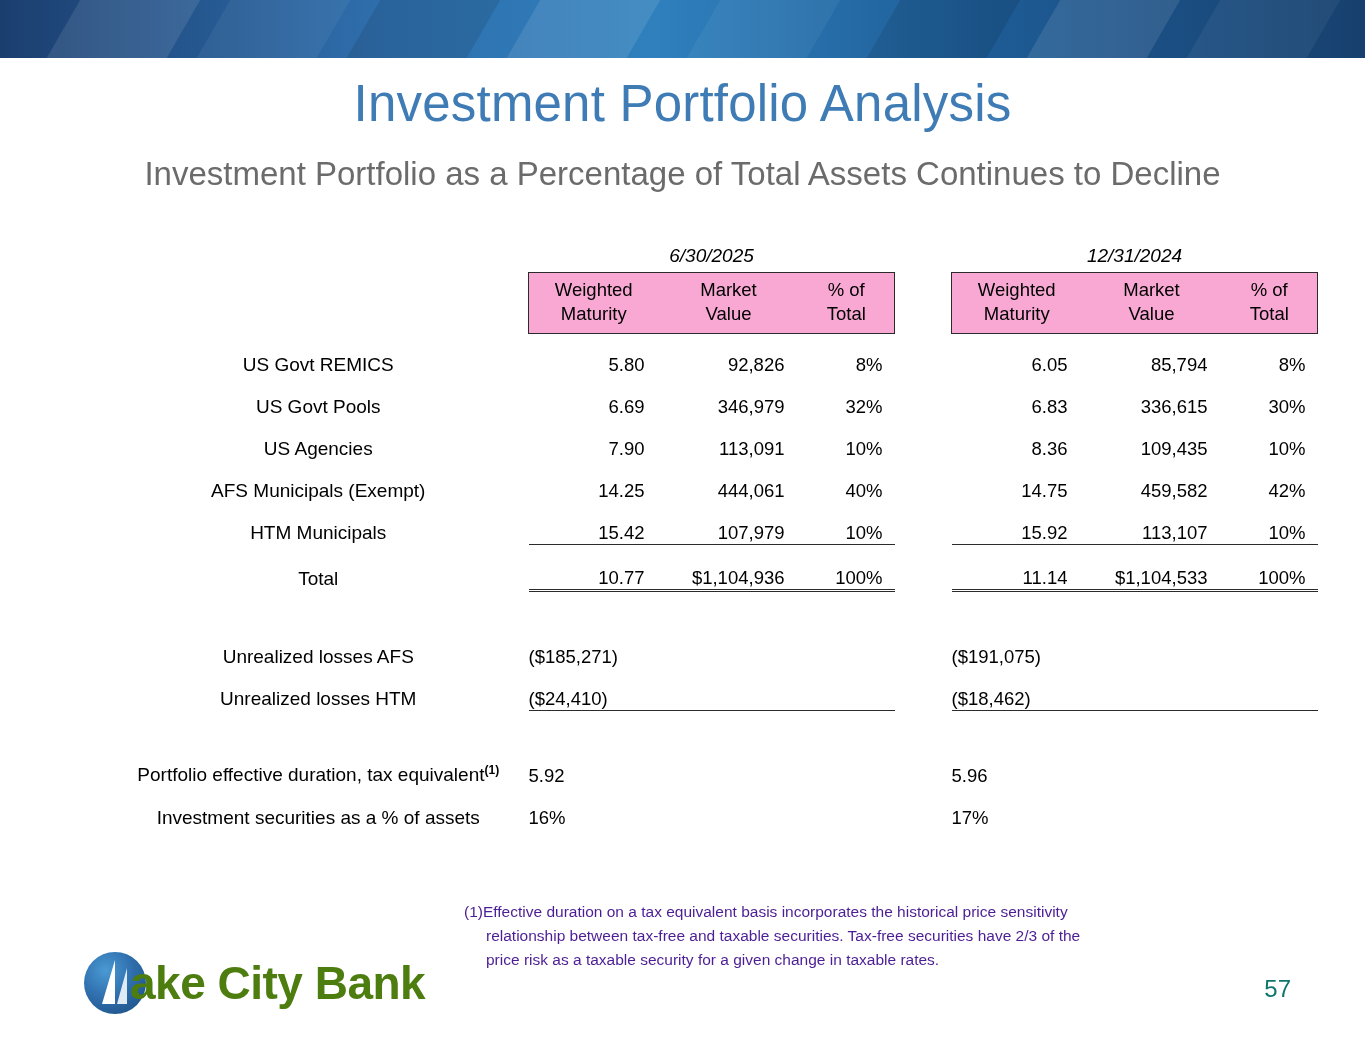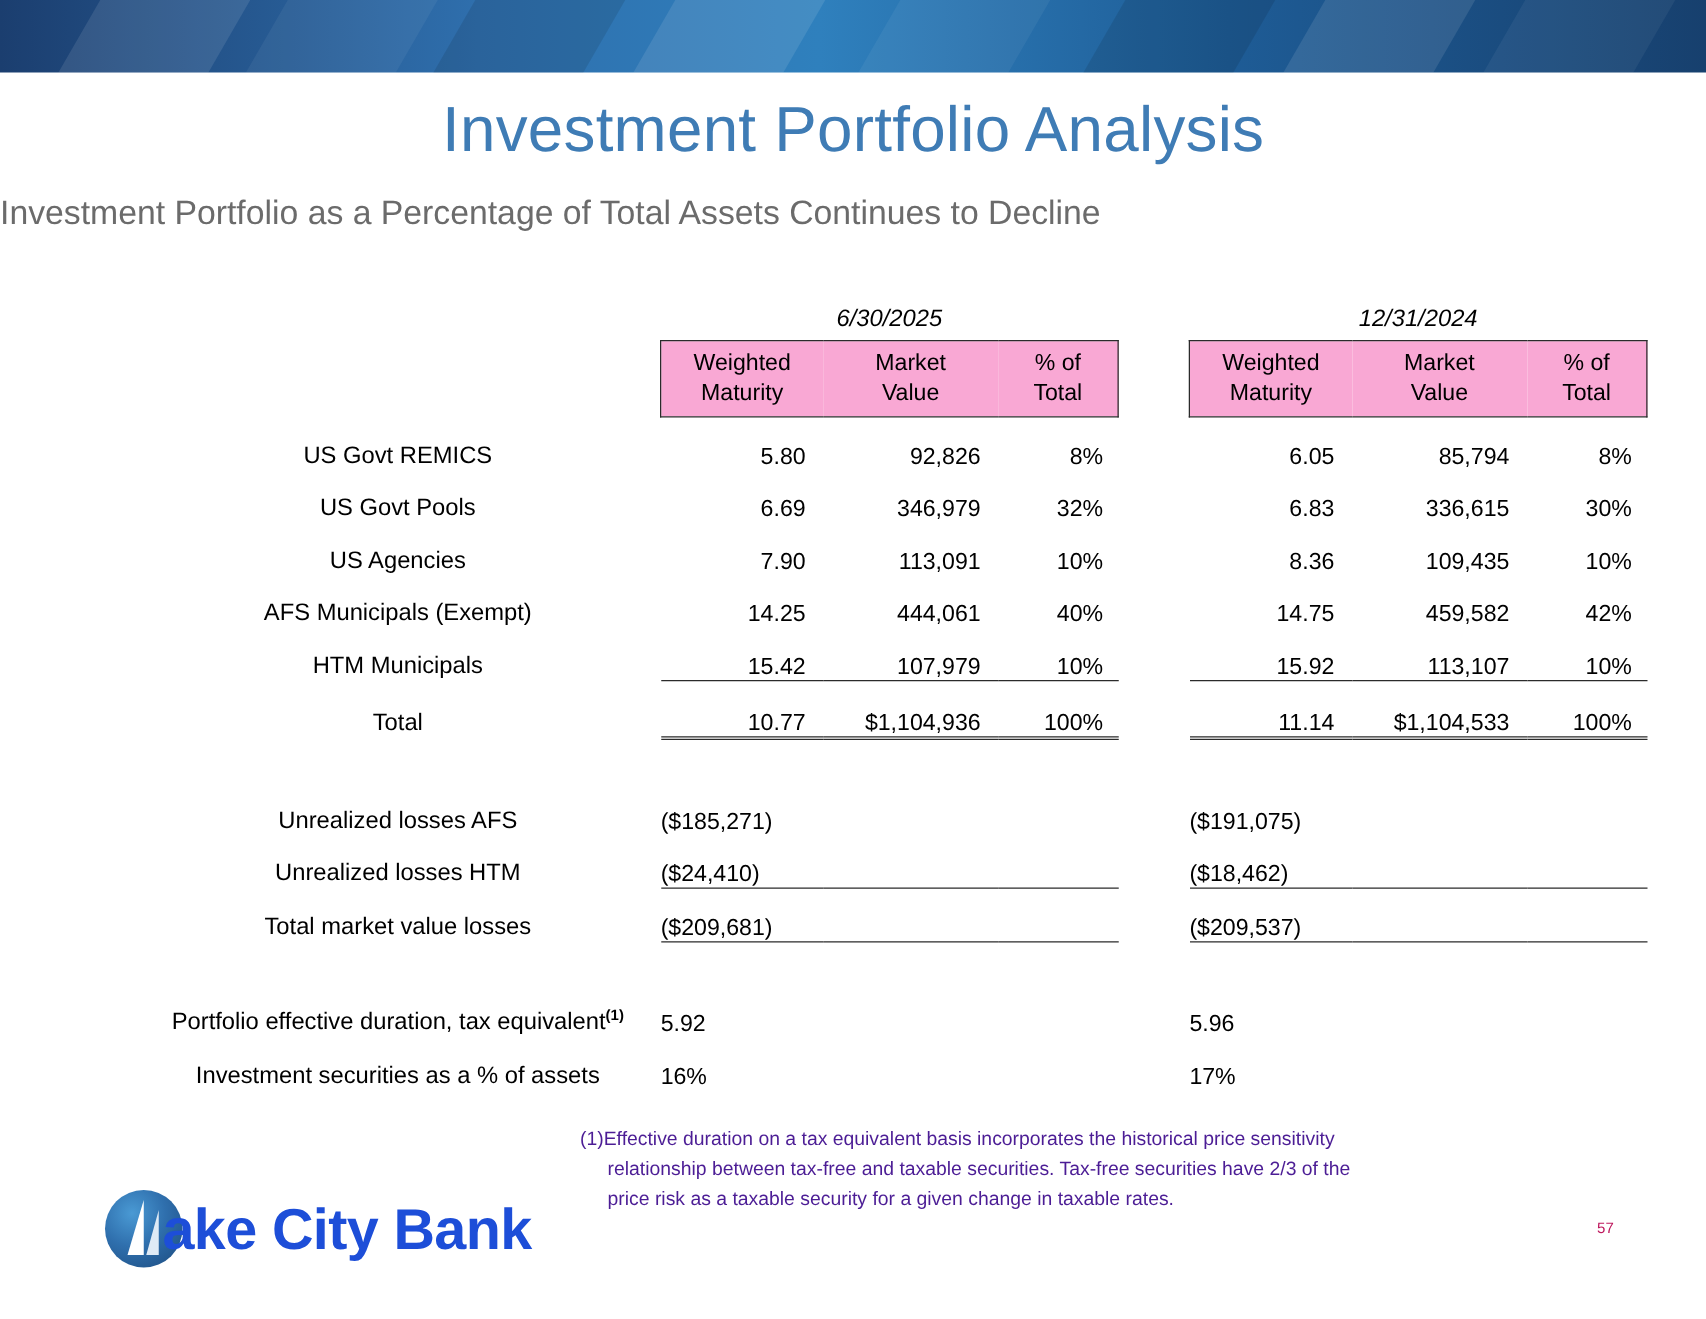--- a/index.html
+++ b/index.html
@@ -46,21 +46,22 @@
     font-size: 51px;
     color: #3f7cb5;
     font-weight: normal;
     letter-spacing: 0.2px;
   }
   .subtitle {
     position: absolute;
     top: 155px;
     left: 0;
     width: 1365px;
-    font-size: 27px;
+    text-align: center;
+    font-size: 33px;
     color: #6b6b6b;
     font-weight: normal;
   }
 
   
   .sheet {
     position: absolute;
     top: 245px;
     left: 0;
     width: 1365px;
@@ -172,32 +173,32 @@
     width: 0; height: 0;
     border-left: 10px solid transparent;
     border-bottom: 36px solid #dfeaf5;
   }
   .logo .wordmark {
     position: absolute;
     left: 46px;
     top: 4px;
     font-size: 46px;
     font-weight: bold;
-    color: #1d4ed8;
+    color: #4d7c0f;
     letter-spacing: -0.5px;
     white-space: nowrap;
   }
 
   
   .pagenum {
     position: absolute;
     right: 74px;
     top: 975px;
-    font-size: 12px;
-    color: #be185d;
+    font-size: 24px;
+    color: #0f766e;
   }
 </style>
 </head>
 <body>
 
 <div class="topbar">
   <div class="stripe s1" style="left:60px;"></div>
   <div class="stripe s2" style="left:210px;"></div>
   <div class="stripe s3" style="left:360px;"></div>
   <div class="stripe s1" style="left:520px;"></div>
@@ -327,26 +328,20 @@
       <td class="loss-val" colspan="3">($191,075)</td>
     </tr>
 
     <tr class="datarow">
       <td class="col-label">Unrealized losses HTM</td>
       <td class="loss-val underline-bot" colspan="3">($24,410)</td>
       <td class="col-gap"></td>
       <td class="loss-val underline-bot" colspan="3">($18,462)</td>
     </tr>
 
-    <tr class="datarow">
-      <td class="col-label bold">Total market value losses</td>
-      <td class="loss-val underline-bot" colspan="3">($209,681)</td>
-      <td class="col-gap"></td>
-      <td class="loss-val underline-bot" colspan="3">($209,537)</td>
-    </tr>
 
     <tr class="spacer-row">
           <td colspan="8"></td>
         </tr>
 
     <tr class="datarow">
       <td class="col-label bold"><span>Portfolio effective duration, tax equivalent</span><span class="sup">(1)</span></td>
       <td class="loss-val bold" colspan="3">5.92</td>
       <td class="col-gap"></td>
       <td class="loss-val bold" colspan="3">5.96</td>

